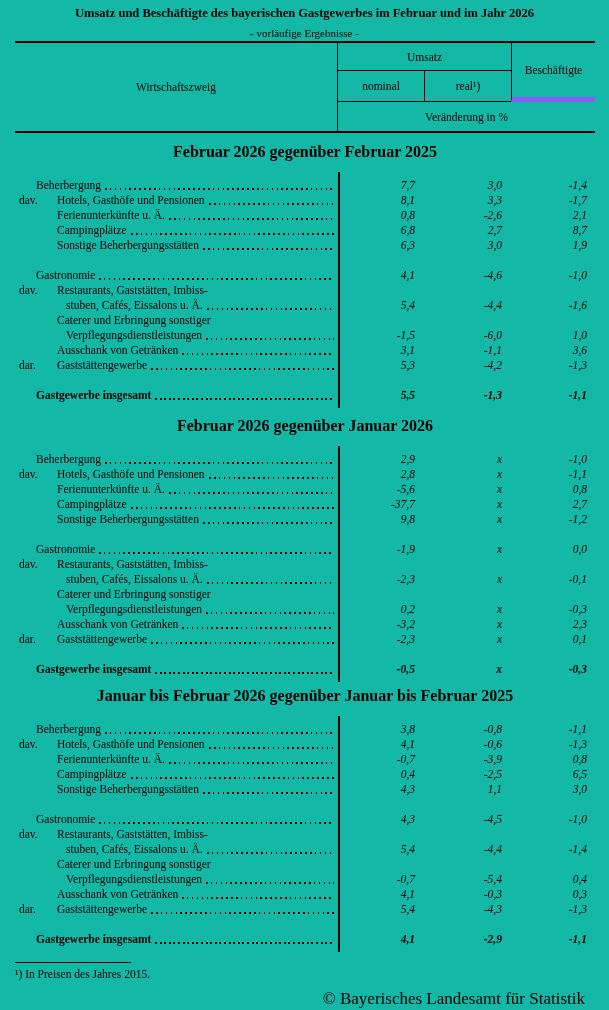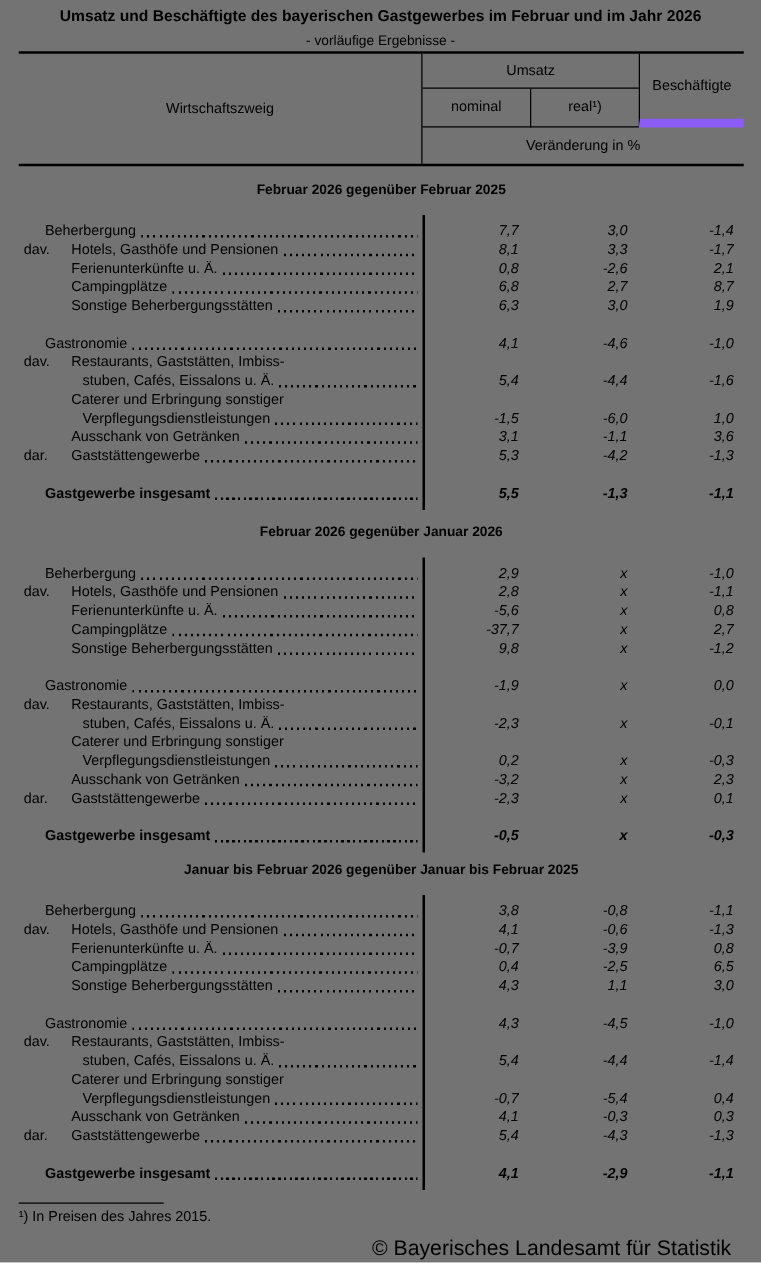--- a/index.html
+++ b/index.html
@@ -1,20 +1,20 @@
 <!DOCTYPE html>
 <html><head>
 <meta charset="utf-8">
 <style>
   html,body { margin:0; padding:0; background:#fff; }
   .page {
     position:relative;
     width:609px; height:1010px;
-    background:#737373;
-    font-family:Liberation Sans, sans-serif;
+    background:#14b8a6;
+    font-family:Liberation Serif, serif;
     color:#000;
     overflow:hidden;
   }
   .title {
     position:absolute; top:6px; left:0; width:609px;
     text-align:center; font-size:12.5px; font-weight:bold; line-height:15px;
   }
   .subtitle {
     position:absolute; top:26px; left:0; width:609px;
     text-align:center; font-size:11px; line-height:14px;
@@ -25,31 +25,31 @@
     box-sizing:border-box;
     border-top:2px solid #000; border-bottom:2px solid #000;
     display:grid;
     grid-template-columns:323px 86px 87px 84px;
     grid-template-rows:28px 31px 29px;
     font-size:11.5px;
   }
   .hc { display:flex; align-items:center; justify-content:center; box-sizing:border-box; }
   .cell-branch   { grid-row:1/4; grid-column:1/2; border-right:1px solid #000; }
   .cell-umsatz   { grid-row:1/2; grid-column:2/4; border-bottom:1px solid #000; }
-  .cell-besch    { grid-row:1/3; grid-column:4/5; border-left:1px solid #000; border-bottom:7px solid #8b5cf6; }
+  .cell-besch    { grid-row:1/3; grid-column:4/5; border-left:1px solid #000; border-bottom:5px solid #8b5cf6; }
   .cell-nominal  { grid-row:2/3; grid-column:2/3; border-bottom:1px solid #000; }
   .cell-real     { grid-row:2/3; grid-column:3/4; border-left:1px solid #000; border-bottom:1px solid #000; }
   .cell-unit     { grid-row:3/4; grid-column:2/5; }
   
   .section { position:absolute; left:15px; width:580px; }
   .section-1 { top:145px; }
   .section-2 { top:419px; }
   .section-3 { top:689px; }
   .section-heading {
-    font-size:11px; font-weight:bold; line-height:14px;
+    font-size:16px; font-weight:bold; line-height:14px;
     text-align:center; margin:0 0 19px 0;
   }
   .rows { position:relative; }
   .rows::before {
     content:""; position:absolute; left:323px; top:-6px; bottom:-5px;
     width:1.5px; background:#000;
   }
   .row { display:flex; height:15px; line-height:15px; font-size:11.5px; }
   .row.blank { }
   .row.bold { font-weight:bold; }

